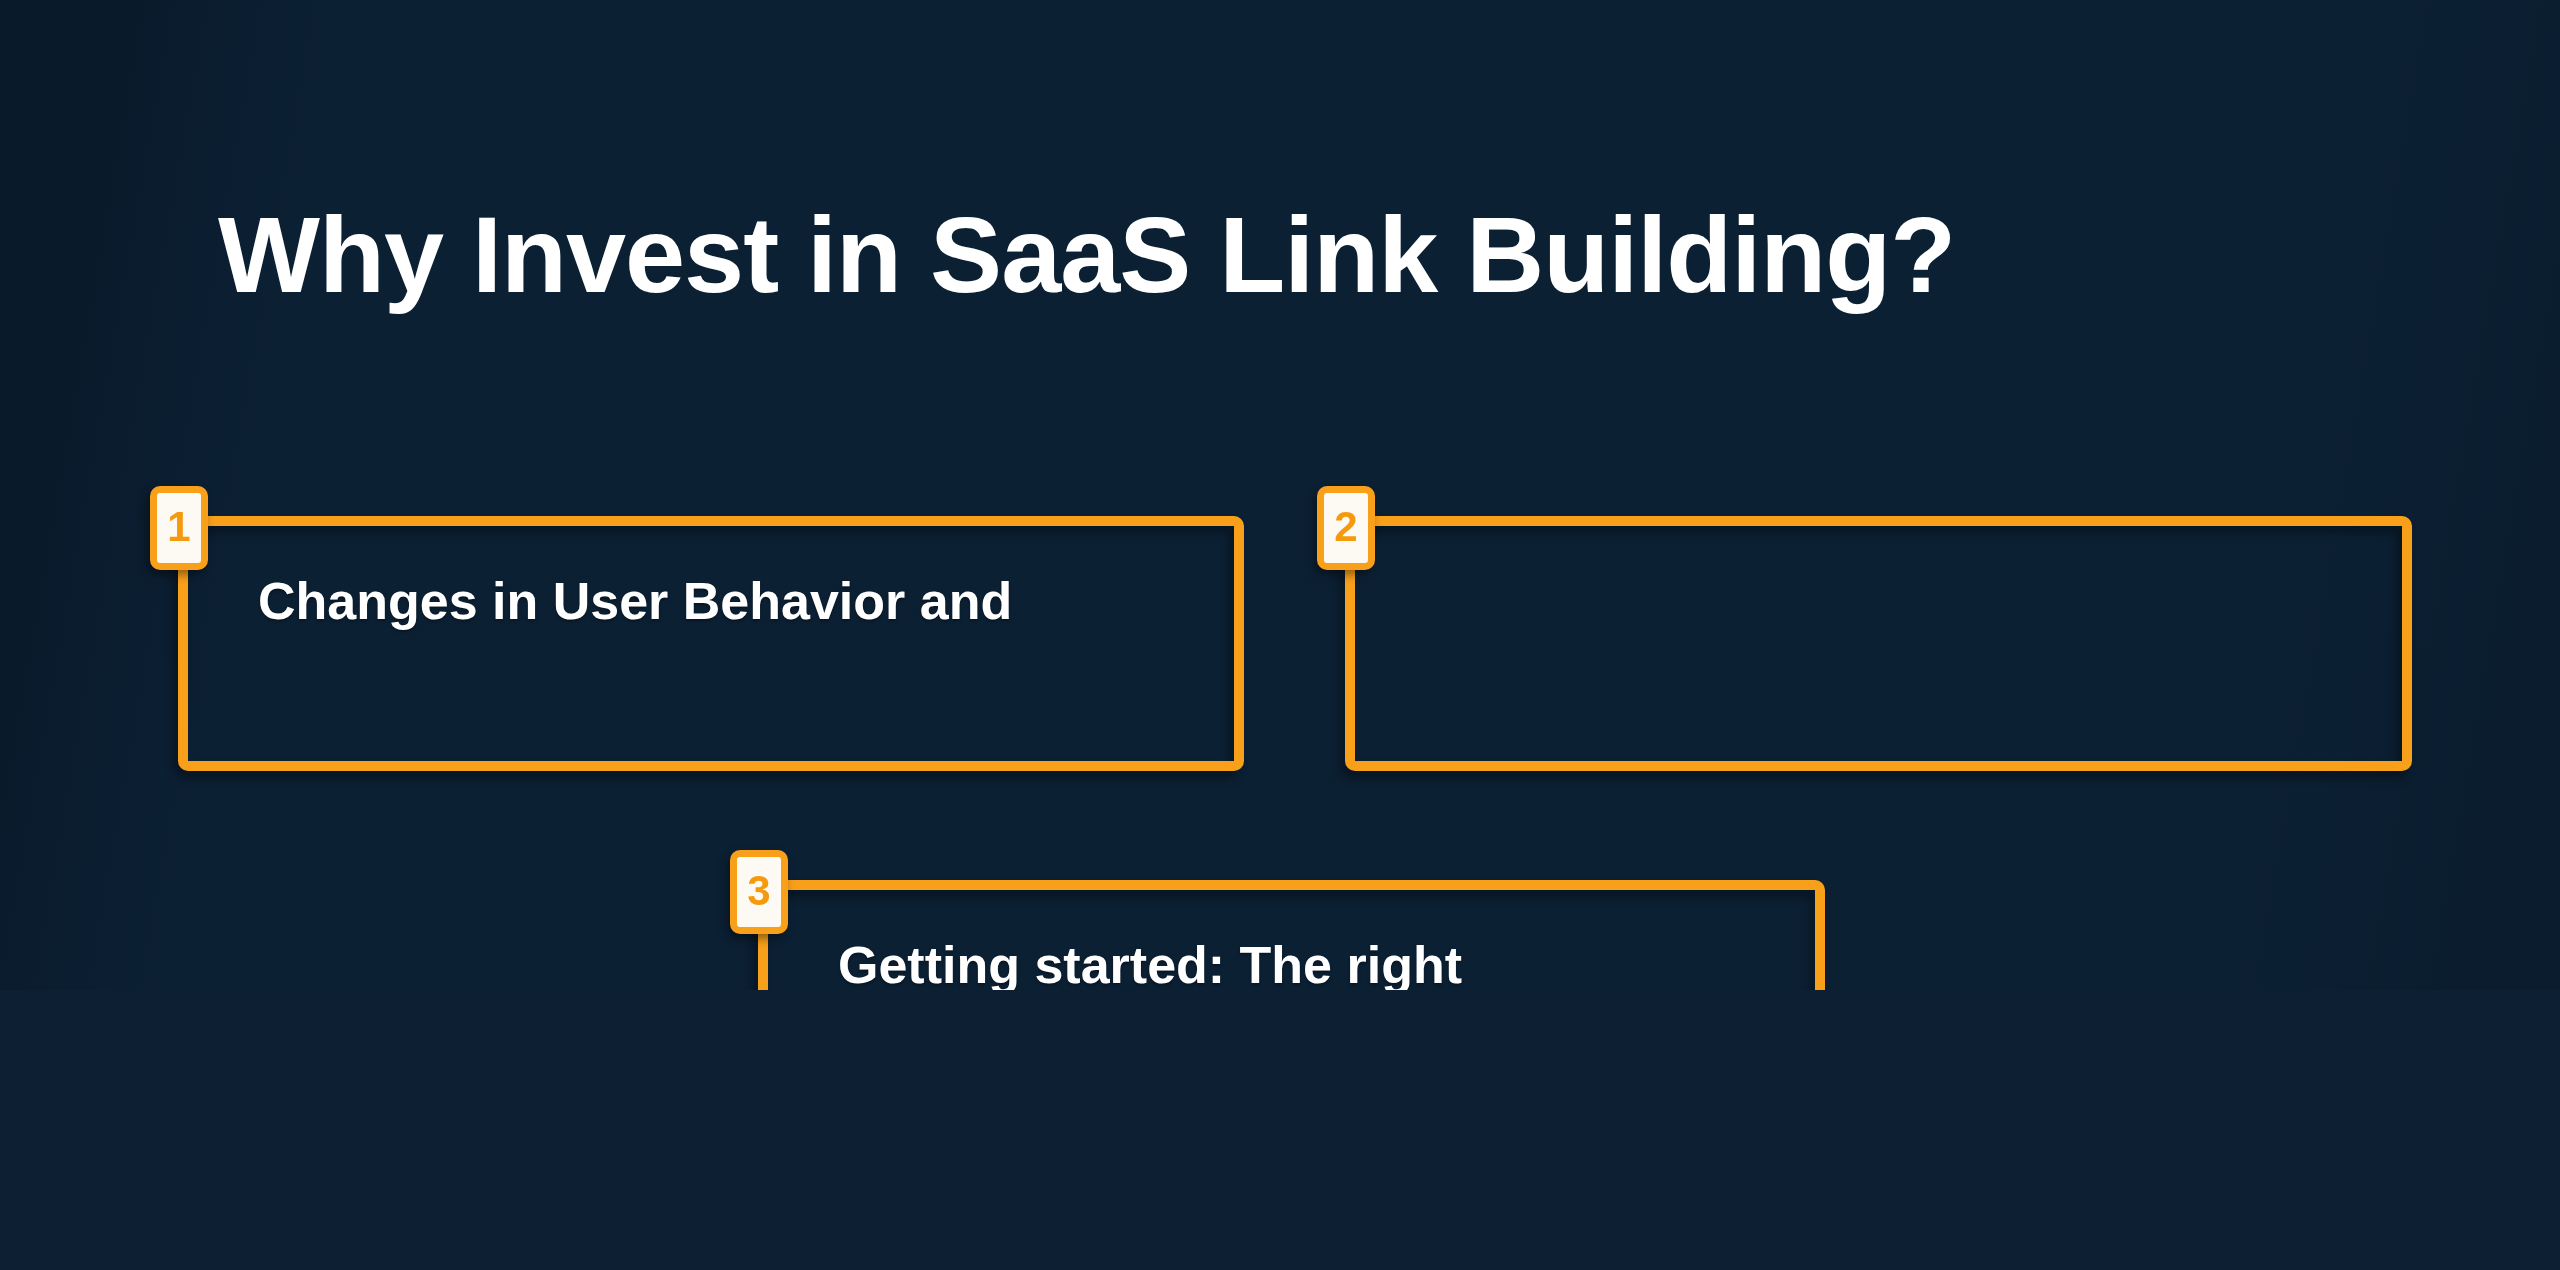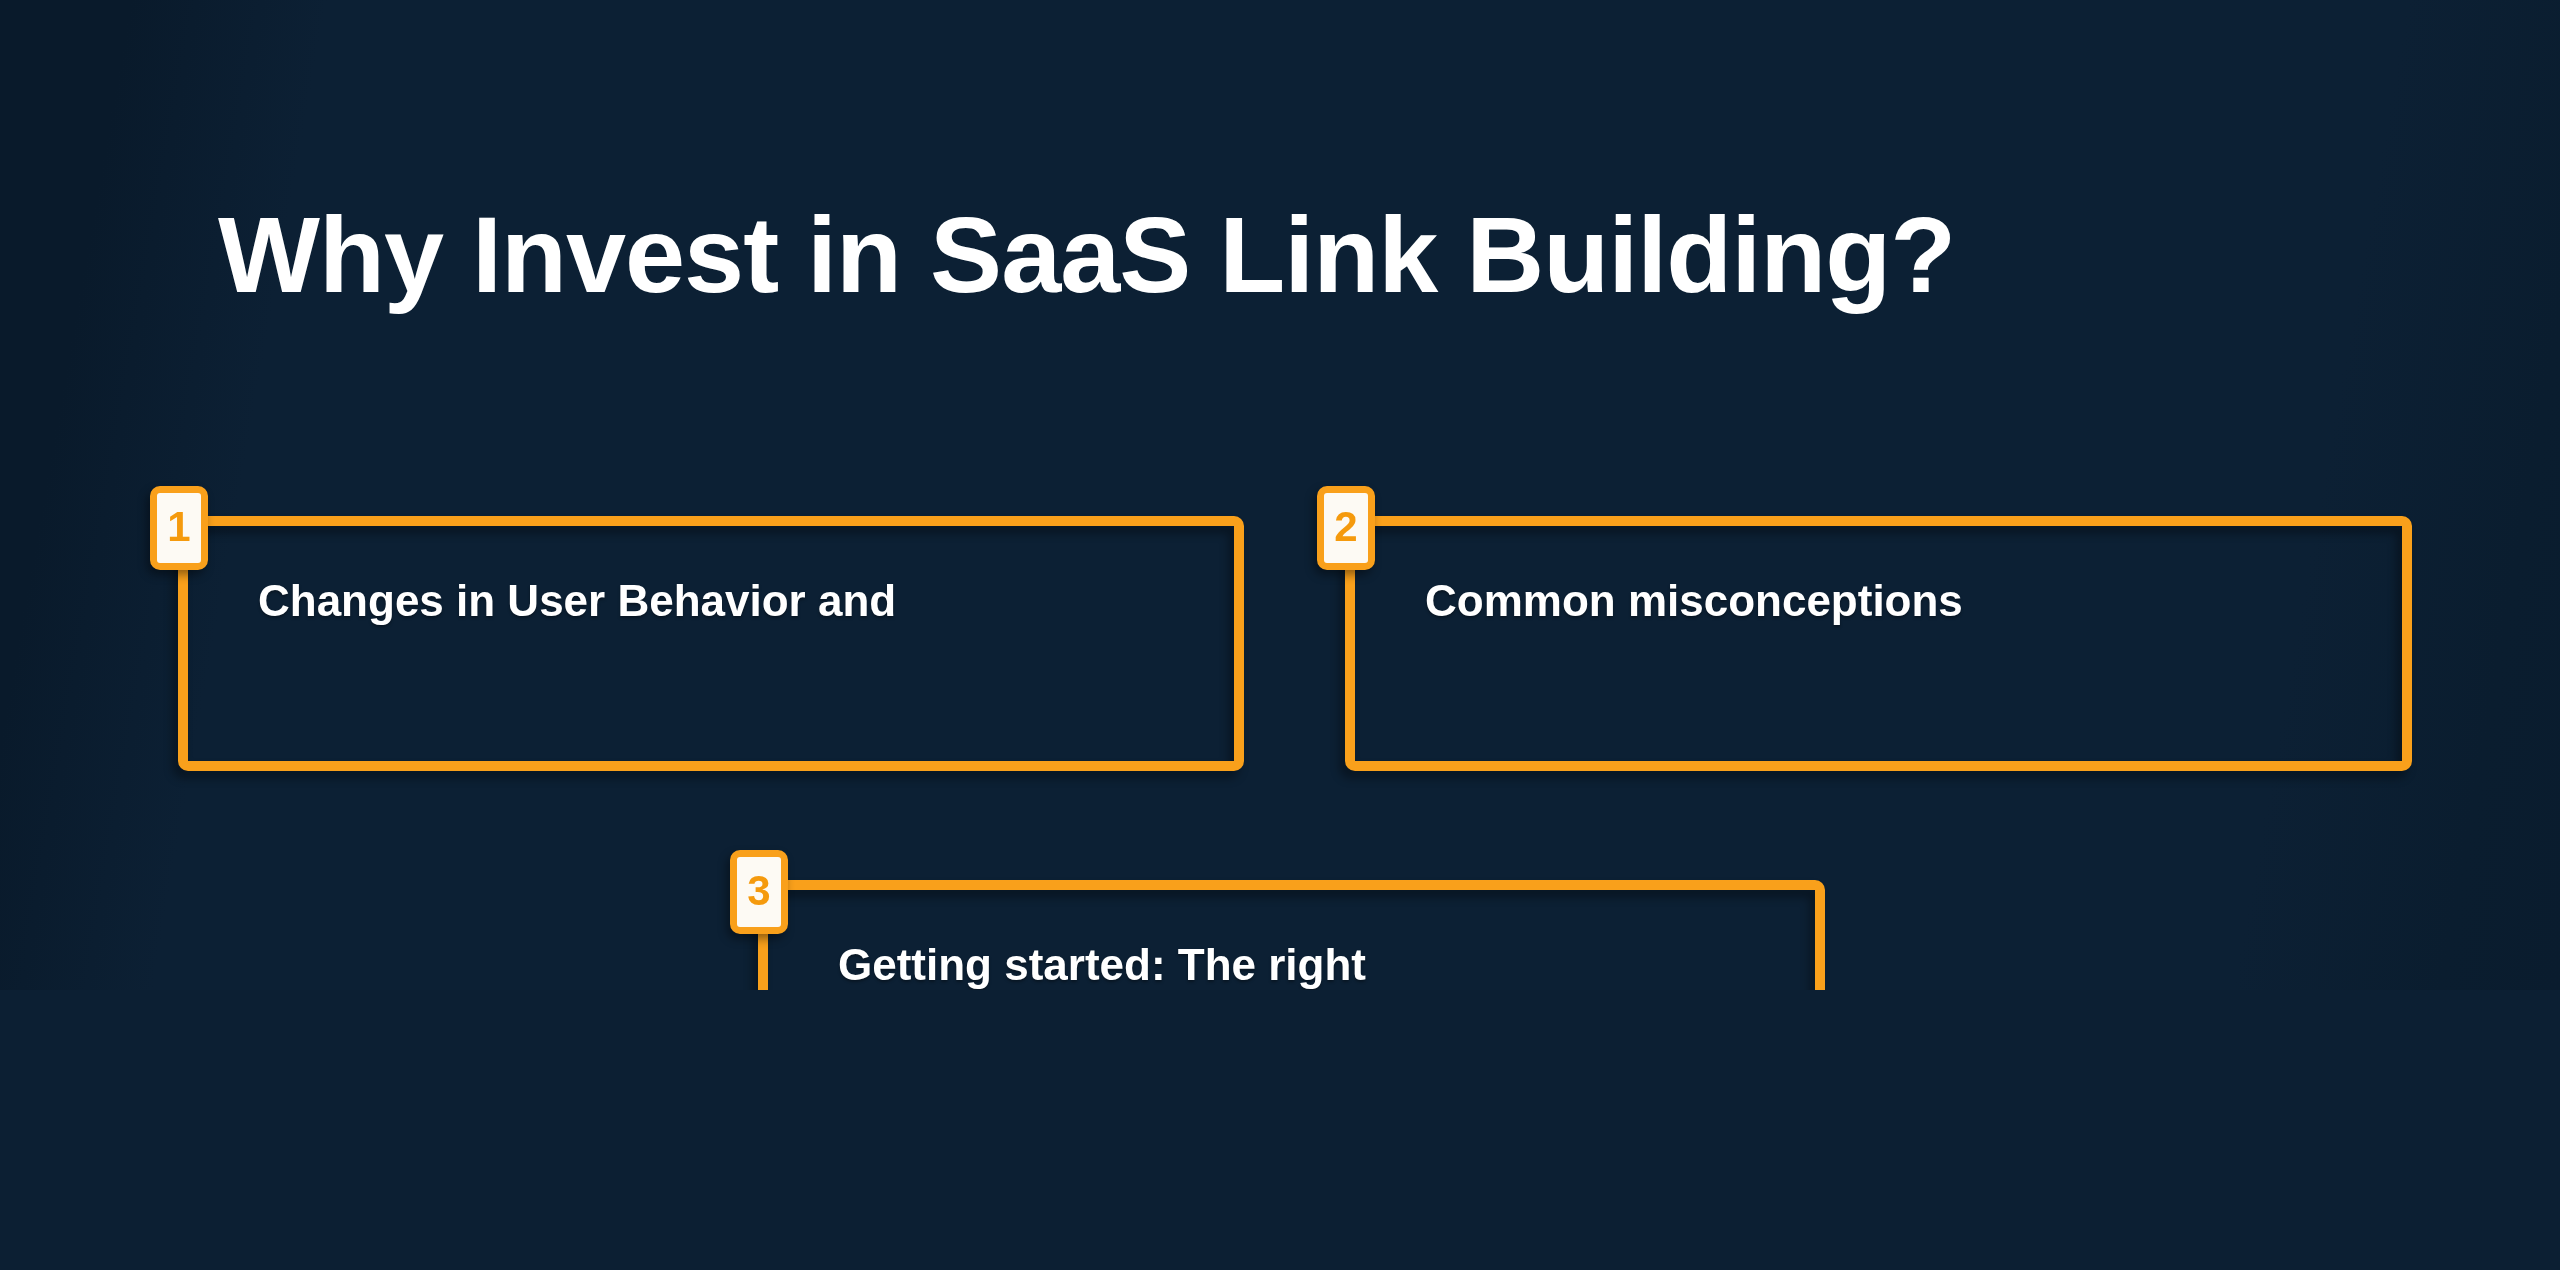--- a/index.html
+++ b/index.html
@@ -62,21 +62,21 @@
     box-sizing: border-box;
     border: 10px solid #f9a01b;
     border-radius: 10px;
     filter: drop-shadow(-5px 7px 5px rgba(0, 0, 0, 0.38));
   }
   .card-text {
     position: absolute;
     left: 80px;
     right: 40px;
     top: 50px;
-    font-size: 44px;
+    font-size: 52px;
     line-height: 70px;
     font-weight: bold;
     color: #ffffff;
     text-shadow: 0 2px 3px rgba(0, 0, 0, 0.35);
   }
   .card-text .line {
     display: block;
     white-space: nowrap;
   }
 
@@ -125,21 +125,20 @@
       <span class="line">Changes in User Behavior and</span>
     </div>
   </div>
 
   <div class="card" style="left:1345px; top:516px; width:1067px; height:255px;">
     <div class="card-frame"></div>
     <div class="badge">
       <span class="badge-num">2</span>
     </div>
     <div class="card-text">
-      <span class="line">Common misconceptions</span>
     </div>
   </div>
 
   <div class="card" style="left:758px; top:880px; width:1067px; height:255px;">
     <div class="card-frame"></div>
     <div class="badge">
       <span class="badge-num">3</span>
     </div>
     <div class="card-text">
       <span class="line">Getting started: The right</span>

